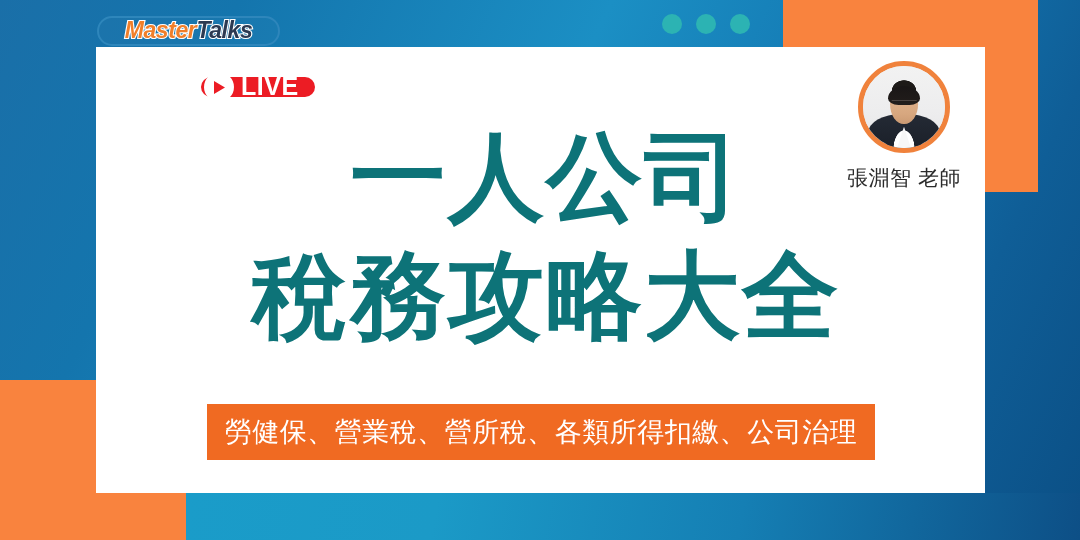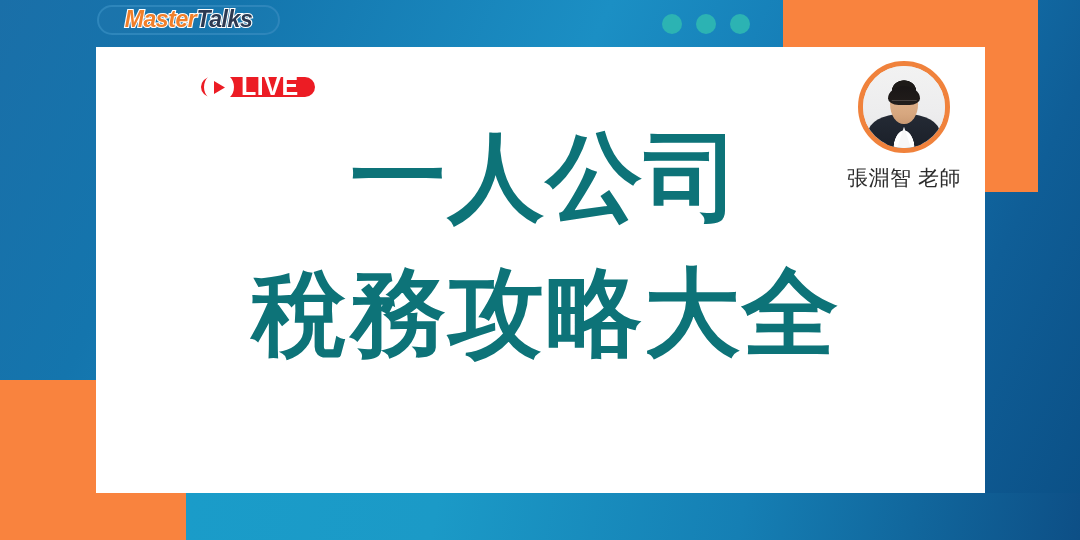--- a/index.html
+++ b/index.html
@@ -29,21 +29,21 @@
     left:-20px; top:380px; width:206px; height:180px;
     background:#f9833e;
   }
   #block-blue-bottom{
     left:186px; top:493px; width:894px; height:47px;
     background:linear-gradient(100deg,#1a9cc9 0%,#1b9ac7 28%,#157fb4 62%,#0d4f86 100%);
   }
 
   
   #logo-pill{
-    position:absolute; left:97px; top:5px;
+    position:absolute; left:97px; top:16px;
     width:183px; height:30px;
     border:2px solid #2e86bb;
     border-radius:15px;
     display:flex; align-items:center; justify-content:center;
     background:rgba(255,255,255,0.02);
   }
   #logo-text{
     font-style:italic; font-weight:bold;
     font-size:23px; letter-spacing:-0.4px;
     white-space:nowrap; line-height:1;
@@ -106,21 +106,21 @@
   }
   .headline-line{
     color:#0d7378;
     font-family:"DejaVu Sans","Liberation Sans",sans-serif;
     font-weight:bold;
     line-height:1.0;
     letter-spacing:2px;
     white-space:nowrap;
   }
   #headline-line-1{ font-size:96px; }
-  #headline-line-2{ font-size:96px; margin-top:40px; }
+  #headline-line-2{ font-size:96px; margin-top:24px;font-family:Liberation Serif, serif; }
 
   
   #subtitle-bar{
     position:absolute; left:111px; top:357px;
     width:668px; height:56px;
     background:#f06a22;
     display:flex; align-items:center; justify-content:center;
   }
   #subtitle-text{
     color:#ffffff;
@@ -216,20 +216,23 @@
         </svg>
       </span>
       <span id="live-label">LIVE</span>
     </div>
 
     <div id="headline">
       <div class="headline-line" id="headline-line-1">一人公司</div>
       <div class="headline-line" id="headline-line-2">稅務攻略大全</div>
     </div>
 
+    <div id="subtitle-bar">
+      <span id="subtitle-text">勞健保、營業稅、營所稅、各類所得扣繳、公司治理</span>
+    </div>
 
     <div id="instructor">
       <div id="instructor-avatar">
         <div id="instructor-photo">
           <div class="shoulders"></div>
           <div class="collar"></div>
           <div class="face"></div>
           <div class="hair"></div>
           <div class="glasses"></div>
         </div>

